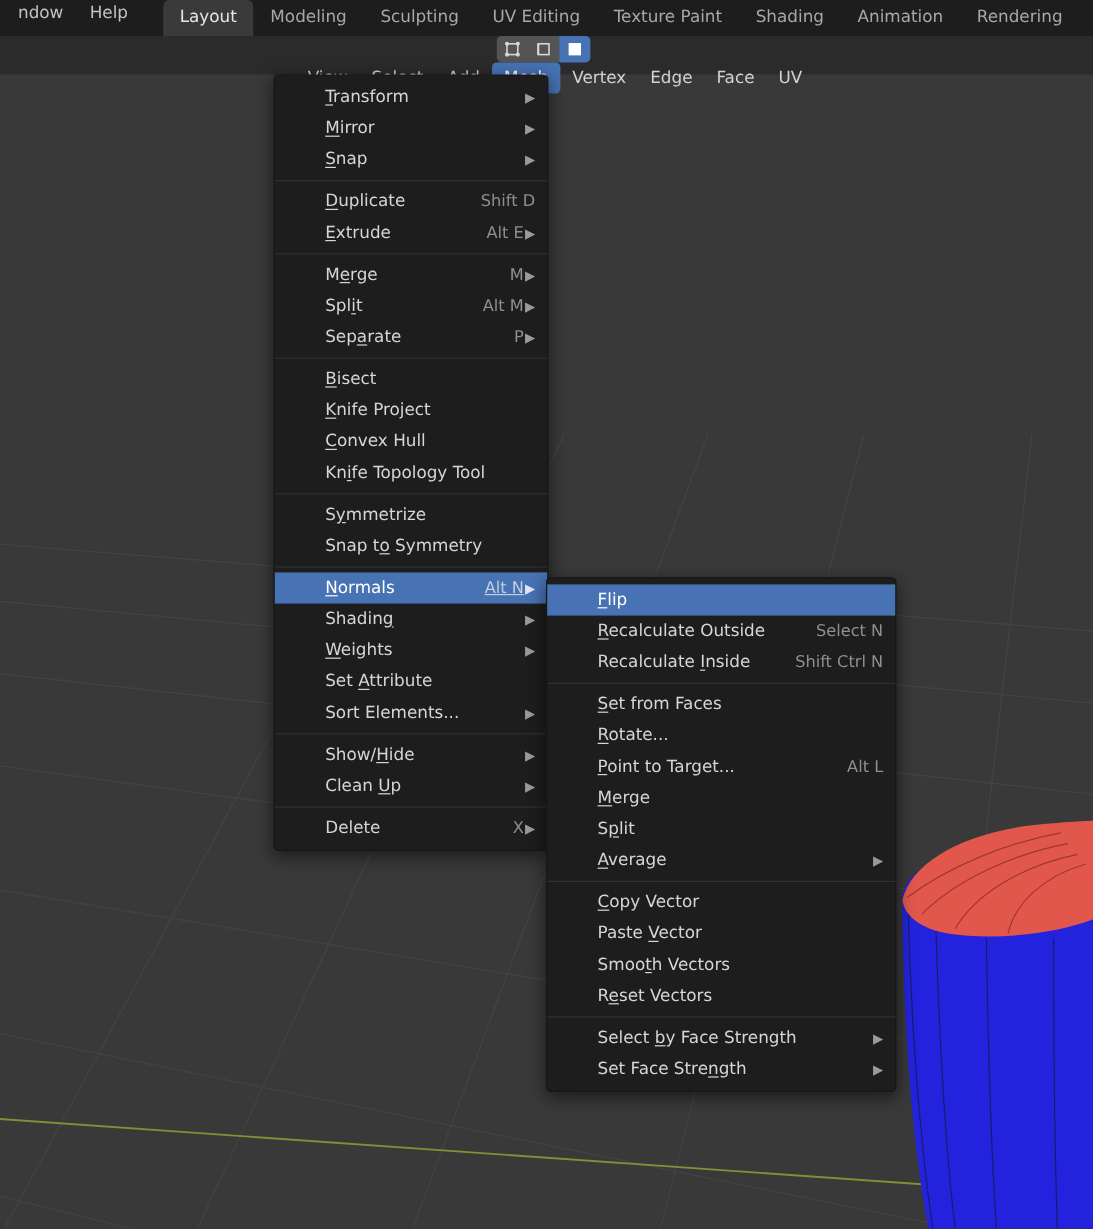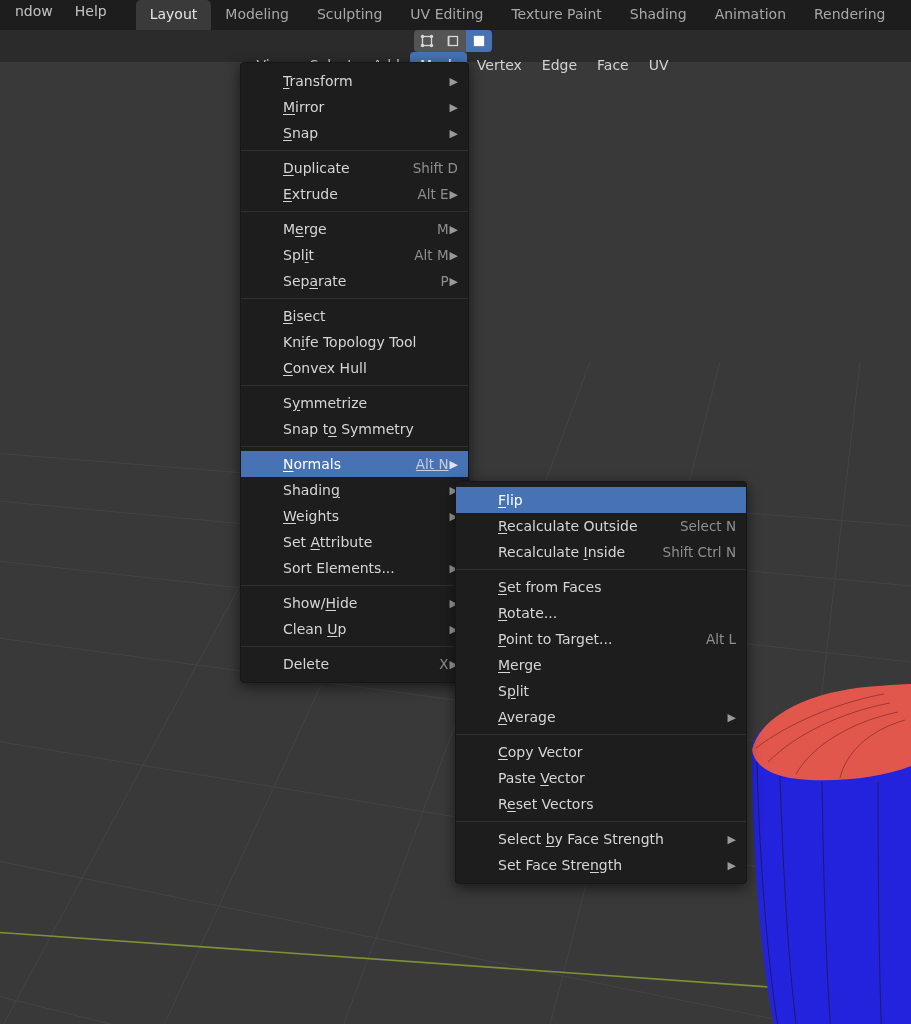--- a/index.html
+++ b/index.html
@@ -67,21 +67,21 @@
 
   
   .menu {
     position: absolute;
     background: #1d1d1d;
     border: 1px solid #161616;
     border-radius: 4px;
     padding: 5px 0;
     box-shadow: 0 4px 14px rgba(0,0,0,0.55);
   }
-  .menu-main { left: 240px; top: 62px; width: 229px; }
+  .menu-main { left: 228px; top: 62px; width: 229px; }
   .menu-sub  { left: 455px; top: 481px; width: 292px; }
 
   .mi {
     position: relative;
     display: flex; align-items: center;
     height: 26px; padding: 0 10px 0 42px;
     color: #d6d6d6; font-size: 14px; white-space: nowrap;
   }
   .mi.highlight { background: #4772b3; color: #ffffff; }
   .mi-label { flex: 0 0 auto; }
@@ -245,25 +245,29 @@
         <span class="mi-spacer"></span>
         <span class="mi-shortcut">P</span>
         <span class="mi-arrow tight">▶</span>
       </div>
       <div class="mi-sep"></div>
       <div class="mi">
         <span class="mi-label"><span class="u">B</span>isect</span>
         <span class="mi-spacer"></span>
       </div>
       <div class="mi">
+        <span class="mi-label"><span class="u">K</span>nife Project</span>
+        <span class="mi-spacer"></span>
+      </div>
+      <div class="mi">
+        <span class="mi-label"><span class="u">C</span>onvex Hull</span>
+        <span class="mi-spacer"></span>
+      </div>
+      <div class="mi">
         <span class="mi-label">Kn<span class="u">i</span>fe Topology Tool</span>
-        <span class="mi-spacer"></span>
-      </div>
-      <div class="mi">
-        <span class="mi-label"><span class="u">C</span>onvex Hull</span>
         <span class="mi-spacer"></span>
       </div>
       <div class="mi-sep"></div>
       <div class="mi">
         <span class="mi-label">S<span class="u">y</span>mmetrize</span>
         <span class="mi-spacer"></span>
       </div>
       <div class="mi">
         <span class="mi-label">Snap t<span class="u">o</span> Symmetry</span>
         <span class="mi-spacer"></span>
@@ -359,20 +363,24 @@
       <div class="mi-sep"></div>
       <div class="mi">
         <span class="mi-label"><span class="u">C</span>opy Vector</span>
         <span class="mi-spacer"></span>
       </div>
       <div class="mi">
         <span class="mi-label">Paste <span class="u">V</span>ector</span>
         <span class="mi-spacer"></span>
       </div>
       <div class="mi">
+        <span class="mi-label">Smoo<span class="u">t</span>h Vectors</span>
+        <span class="mi-spacer"></span>
+      </div>
+      <div class="mi">
         <span class="mi-label">R<span class="u">e</span>set Vectors</span>
         <span class="mi-spacer"></span>
       </div>
       <div class="mi-sep"></div>
       <div class="mi">
         <span class="mi-label">Select <span class="u">b</span>y Face Strength</span>
         <span class="mi-spacer"></span>
         <span class="mi-arrow">▶</span>
       </div>
       <div class="mi">

